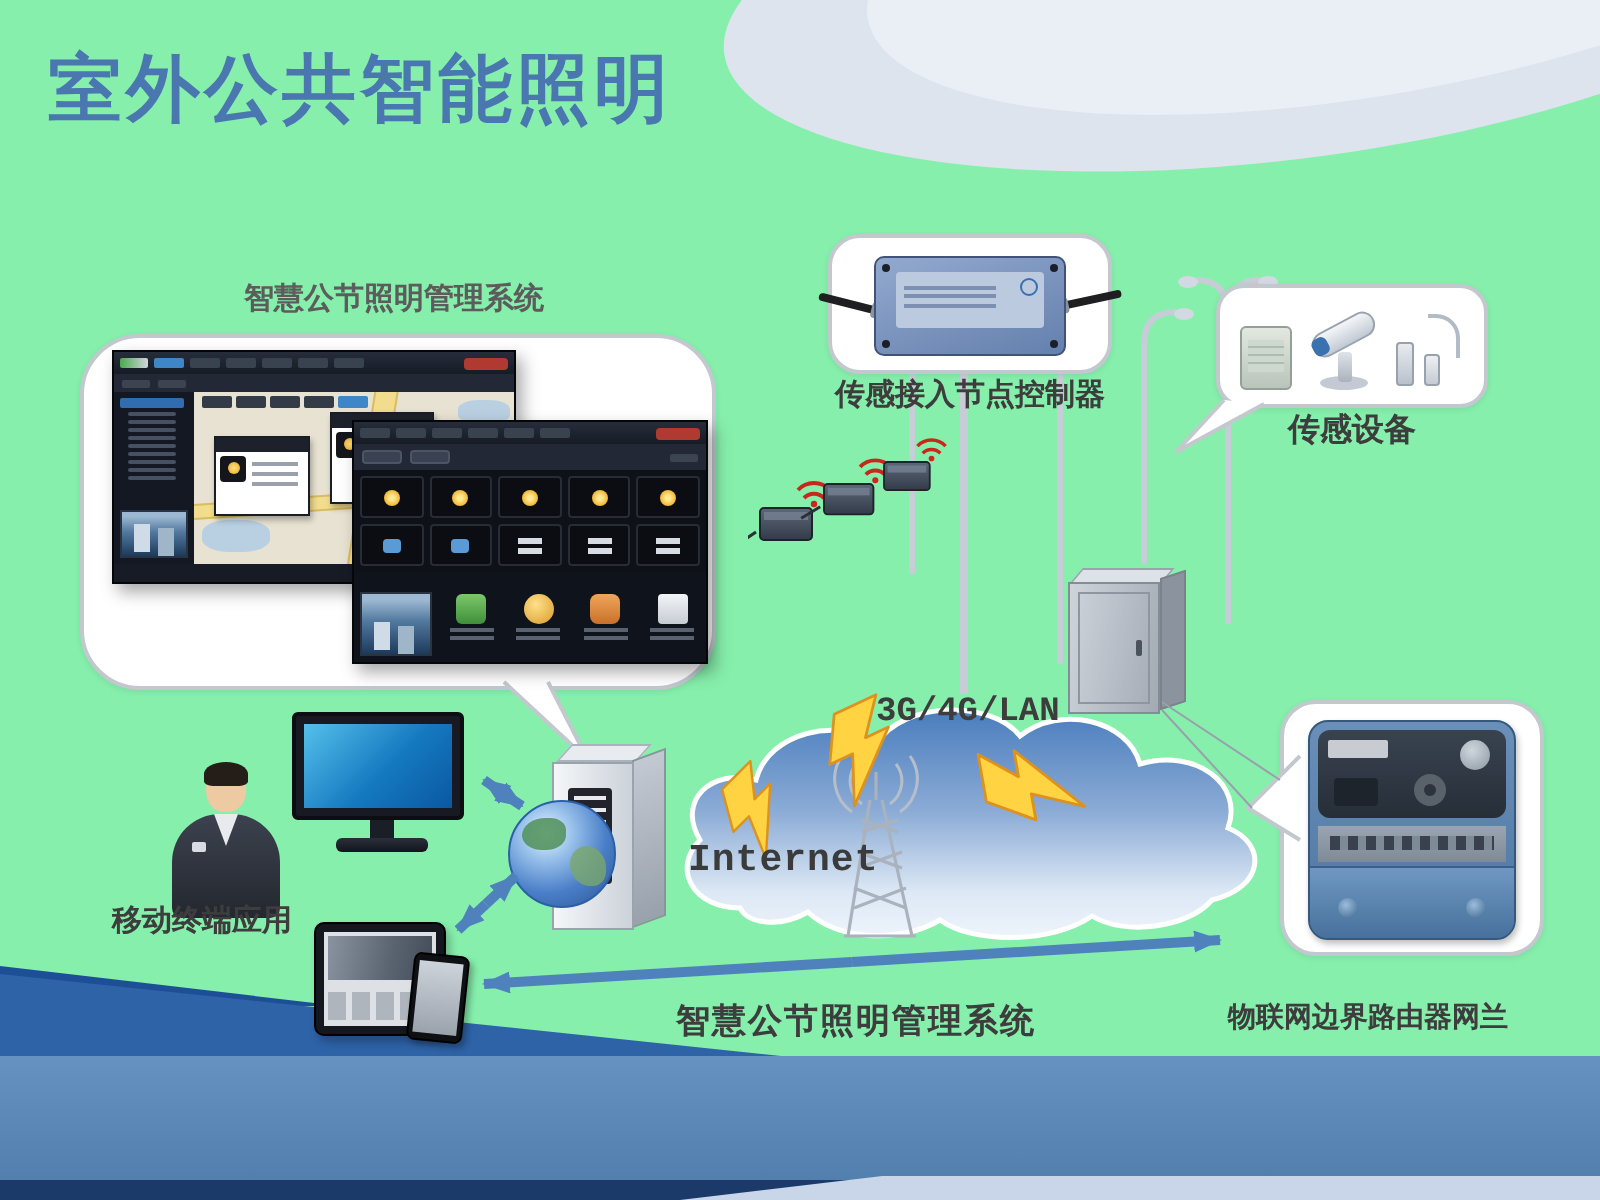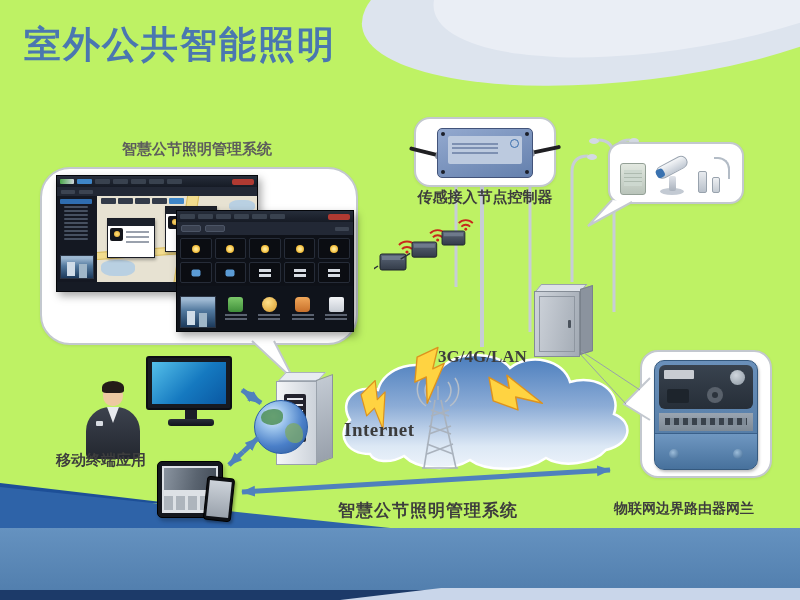--- a/index.html
+++ b/index.html
@@ -1,18 +1,18 @@
 <!DOCTYPE html>
 <html><head>
 <meta charset="utf-8">
 <style>
   *{margin:0;padding:0;box-sizing:border-box}
   html,body{background:#fff}
-  .slide{position:relative;width:800px;height:600px;background:#bef264;overflow:hidden;
-         font-family:Liberation Serif, serif}
+  .slide{position:relative;width:800px;height:600px;background:#86efac;overflow:hidden;
+         font-family:Liberation Mono, monospace}
   .a{position:absolute}
   i,em{display:block;font-style:normal}
   svg{display:block}
 
   
   .sw1{right:-120px;top:-95px;width:560px;height:175px;background:#dde4ee;border-radius:50%;transform:rotate(-7deg);z-index:0}
   .sw2{right:-150px;top:-118px;width:520px;height:165px;background:#eaeef5;border-radius:50%;transform:rotate(-10deg);z-index:0}
 
   
   .title{left:24px;top:20px;font-size:37px;font-weight:bold;color:#4a77b0;letter-spacing:2px;z-index:9}
@@ -522,19 +522,20 @@
       <path d="M243,452 L258,438" marker-end="url(#ah)"></path>
       <path d="M243,452 L229,465" marker-end="url(#ah)"></path>
       <path d="M426,481 L610,470" marker-end="url(#ah)"></path>
       <path d="M426,481 L242,492" marker-end="url(#ah)"></path>
     </g>
   </svg>
 
   <div class="a title">室外公共智能照明</div>
   <div class="lbl lbl-controller">传感接入节点控制器</div>
   <div class="lbl lbl-management">智慧公节照明管理系统</div>
+  <div class="lbl lbl-sensor">传感设备</div>
   <div class="lbl lbl-wan">3G/4G/LAN</div>
   <div class="lbl lbl-internet">Internet</div>
   <div class="lbl lbl-mobile">移动终端应用</div>
   <div class="lbl lbl-iot">物联网边界路由器网兰</div>
   <div class="lbl lbl-caption">智慧公节照明管理系统</div>
 
 </div>
 
 </body></html>

